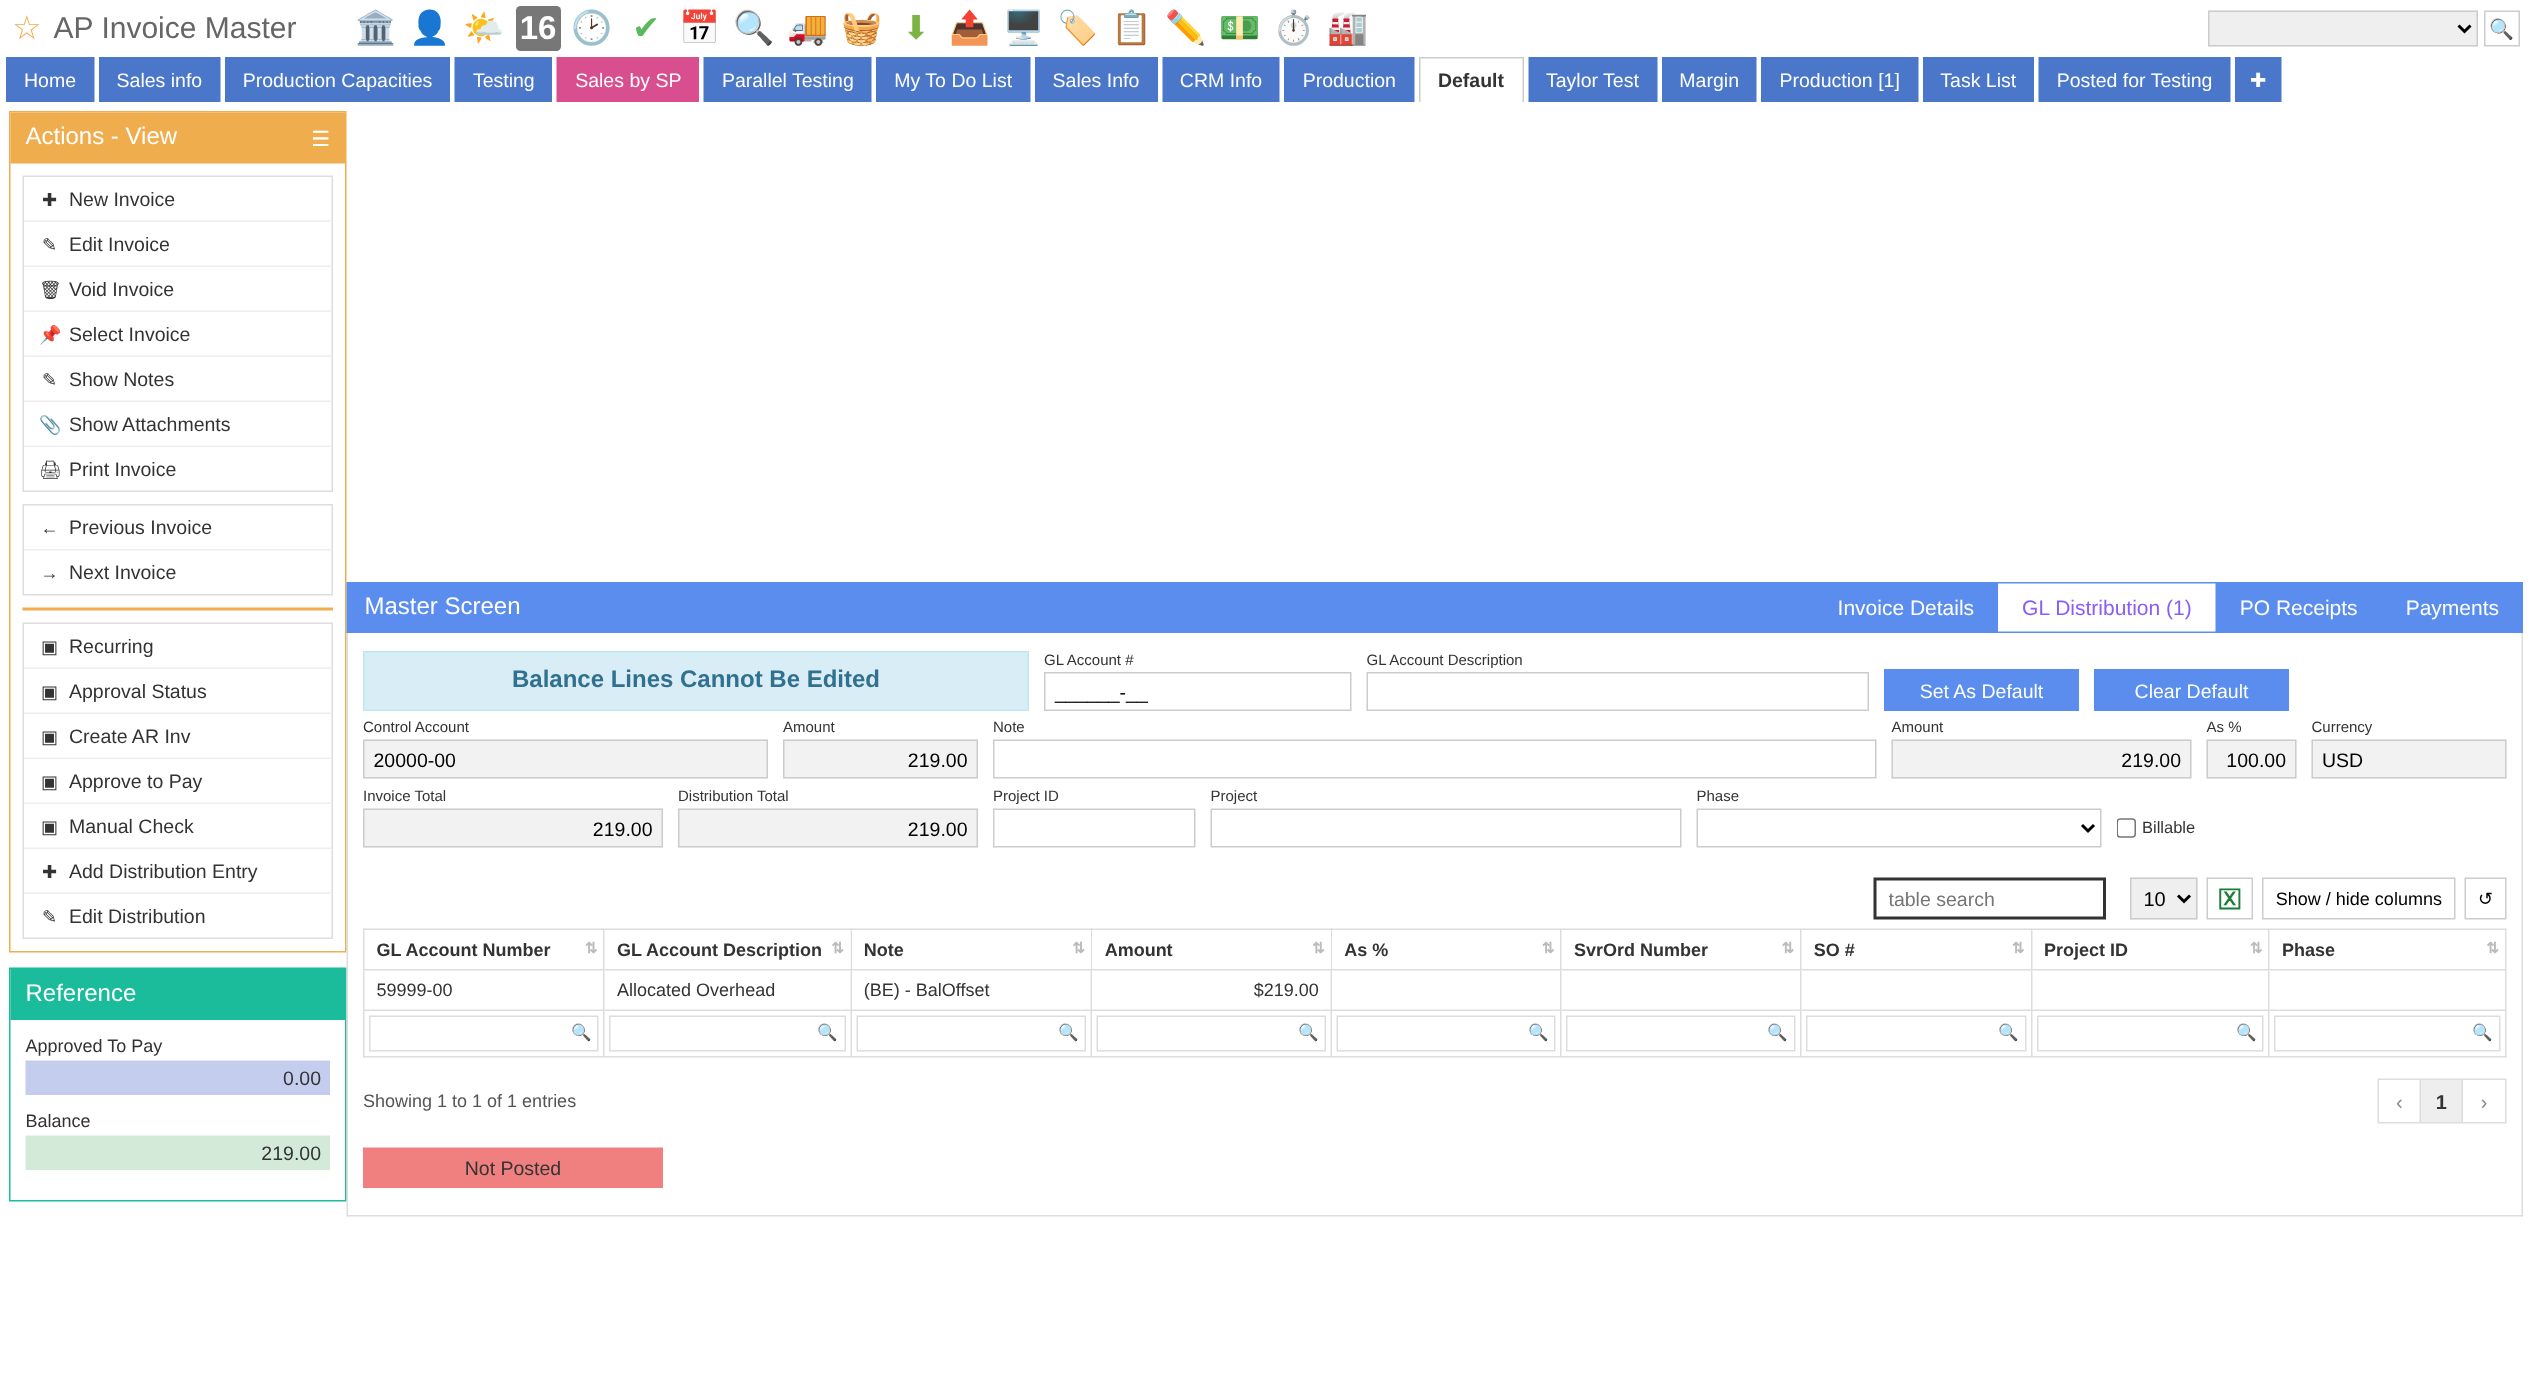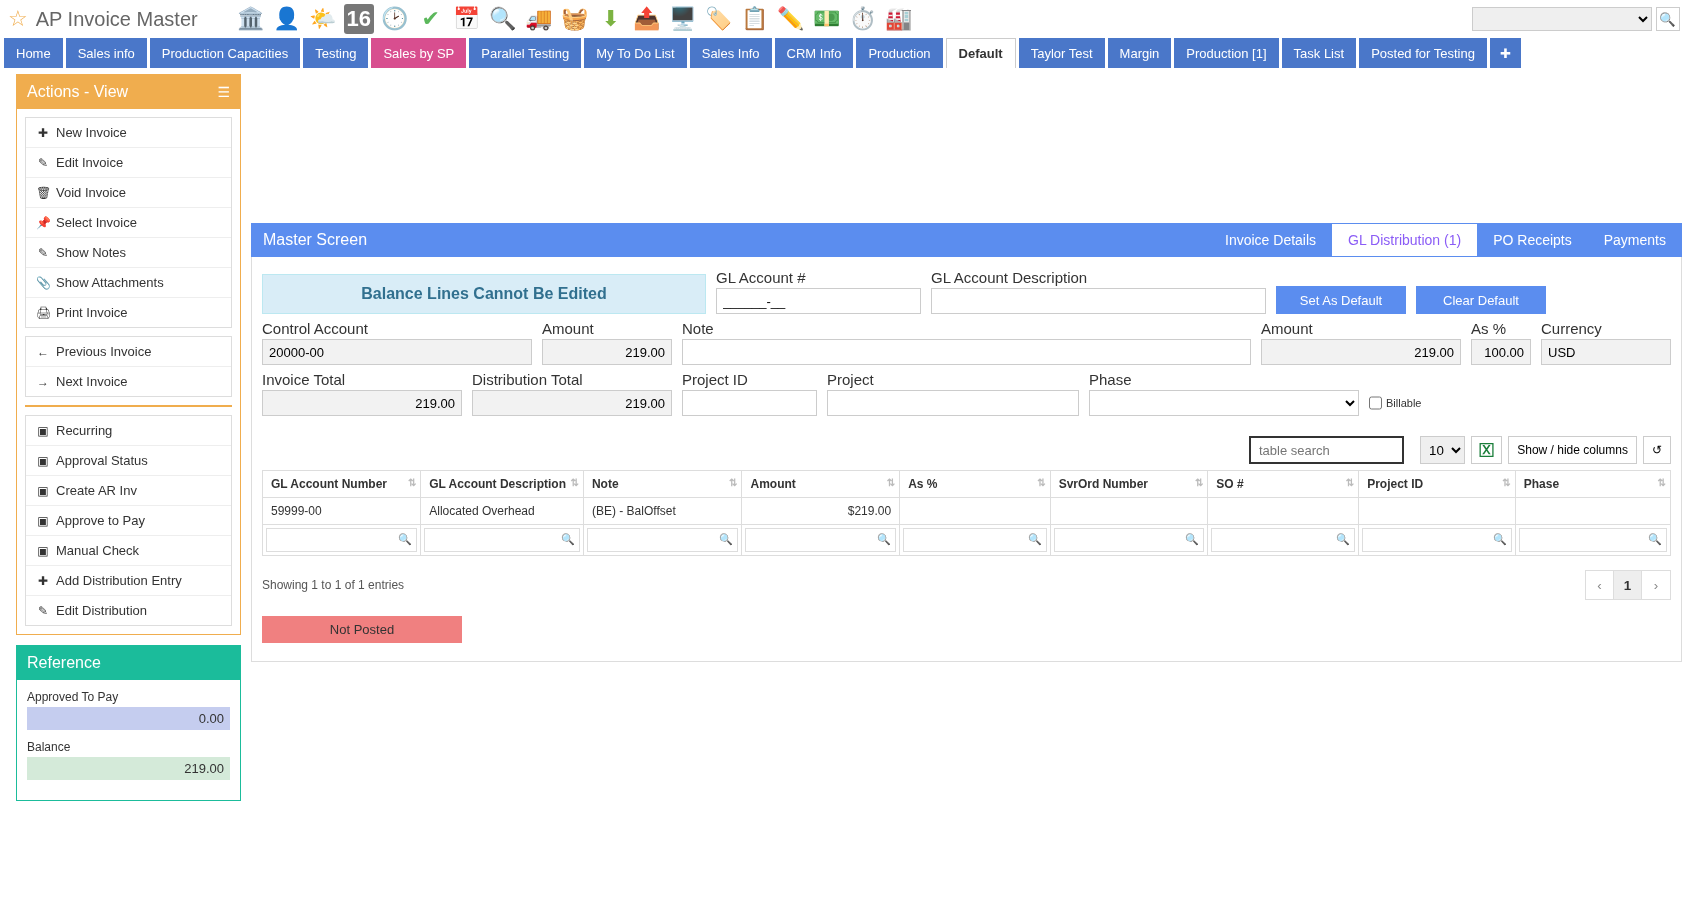--- a/index.html
+++ b/index.html
@@ -10,21 +10,21 @@
 .icon-strip { display: flex; gap: 6px; margin-left: 30px; align-items: center; }
 .icon-strip span { width: 30px; height: 30px; display: inline-flex; align-items: center; justify-content: center; font-size: 22px; cursor: pointer; }
 .header-search { margin-left: auto; display: flex; gap: 4px; align-items: center; }
 .header-search select { height: 24px; border: 1px solid #ccc; width: 180px; }
 .header-search button { width: 24px; height: 24px; border: 1px solid #ccc; background: #fff; cursor: pointer; }
 .nav-tabs { display: flex; background: #fff; gap: 3px; padding: 0 4px; flex-wrap: wrap; }
 .nav-tabs .tab { background: #4a77c9; color: #ffffff; padding: 7px 12px; font-size: 13px; cursor: pointer; border: none; }
 .nav-tabs .tab.active { background: #fff; color: #333; font-weight: bold; border: 1px solid #ccc; border-bottom: none; }
 .nav-tabs .tab.pink { background: #d84e8f; }
 .nav-tabs .tab.plus { background: #4a77c9; padding: 7px 10px; }
-.layout { display: flex; padding: 6px 6px 6px 16px; gap: 10px; align-items: center; }
+.layout { display: flex; padding: 6px 6px 6px 6px; align-items: flex-end; }
 .sidebar { width: 225px; flex-shrink: 0; }
 .panel { border: 1px solid #ccc; margin-bottom: 10px; }
 .panel.orange { border-color: #f0ad4e; }
 .panel.teal { border-color: #1bbc9b; }
 .panel-header { padding: 8px 10px; font-size: 16px; color: #fff; display: flex; align-items: center; justify-content: space-between; }
 .panel-header.orange { background: #f0ad4e; }
 .panel-header.teal { background: #1bbc9b; }
 .menu-icon { font-size: 14px; cursor: pointer; }
 .action-list { list-style: none; border: 1px solid #ddd; margin: 8px; }
 .action-list li { padding: 7px 10px; border-bottom: 1px solid #eee; cursor: pointer; display: flex; align-items: center; gap: 6px; font-size: 13px; }
@@ -37,21 +37,21 @@
 .ref-value.green { background: #d4ead9; }
 .main { flex: 1; }
 .master-header { background: #5b8def; color: #fff; display: flex; align-items: center; }
 .master-title { padding: 8px 12px; font-size: 16px; }
 .master-tabs { margin-left: auto; display: flex; }
 .mtab { padding: 8px 16px; cursor: pointer; color: #fff; font-size: 14px; }
 .mtab.active { background: #fff; color: #8b5cf6; }
 .content { border: 1px solid #ddd; border-top: none; padding: 12px 10px 18px; }
 .form-row { display: flex; gap: 10px; margin-bottom: 6px; align-items: flex-end; flex-wrap: wrap; }
 .field { display: flex; flex-direction: column; }
-.field label { font-size: 15px; color: #333; margin-bottom: 2px; }
+.field label { font-size: 10px; color: #333; margin-bottom: 2px; }
 .field input, .field select { height: 26px; border: 1px solid #ccc; padding: 2px 6px; font-size: 13px; background: #fff; }
 .field input[readonly] { background: #f2f2f2; }
 .field input.right { text-align: right; }
 .banner { background: #d9edf7; color: #31708f; padding: 10px 14px; font-weight: bold; font-size: 16px; text-align: center; border: 1px solid #bce8f1; }
 .btn { background: #5b8def; color: #fff; border: none; padding: 6px 14px; height: 28px; cursor: pointer; font-size: 13px; }
 .table-controls { display: flex; gap: 6px; justify-content: flex-end; align-items: center; margin: 20px 0 6px; }
 .table-controls input { height: 28px; border: 2px solid #333; padding: 2px 8px; width: 155px; font-size: 13px; }
 .table-controls select { height: 28px; border: 1px solid #ccc; padding: 2px 4px; margin-left: 10px; }
 .table-controls button { height: 28px; border: 1px solid #ccc; background: #fff; padding: 2px 8px; cursor: pointer; font-size: 12px; }
 .table-controls .excel { color: #1a7e3a; font-weight: bold; }
@@ -283,21 +283,21 @@
           <input readonly="" class="right" value="219.00" style="">
         </div>
         <div class="field" style="width:200px">
           <label>Distribution Total</label>
           <input readonly="" class="right" value="219.00" style="">
         </div>
         <div class="field" style="width:135px">
           <label>Project ID</label>
           <input style="">
         </div>
-        <div class="field" style="width:252px">
+        <div class="field" style="width:314px">
           <label>Project</label>
           <input style="">
         </div>
         <div class="field" style="width:270px">
           <label>Phase</label>
           <select><option></option></select>
         </div>
         <div class="field" style="flex-direction:row;align-items:center;gap:4px;padding-top:14px">
           <input type="checkbox" style="">
           <span style="font-size:11px">Billable</span>

